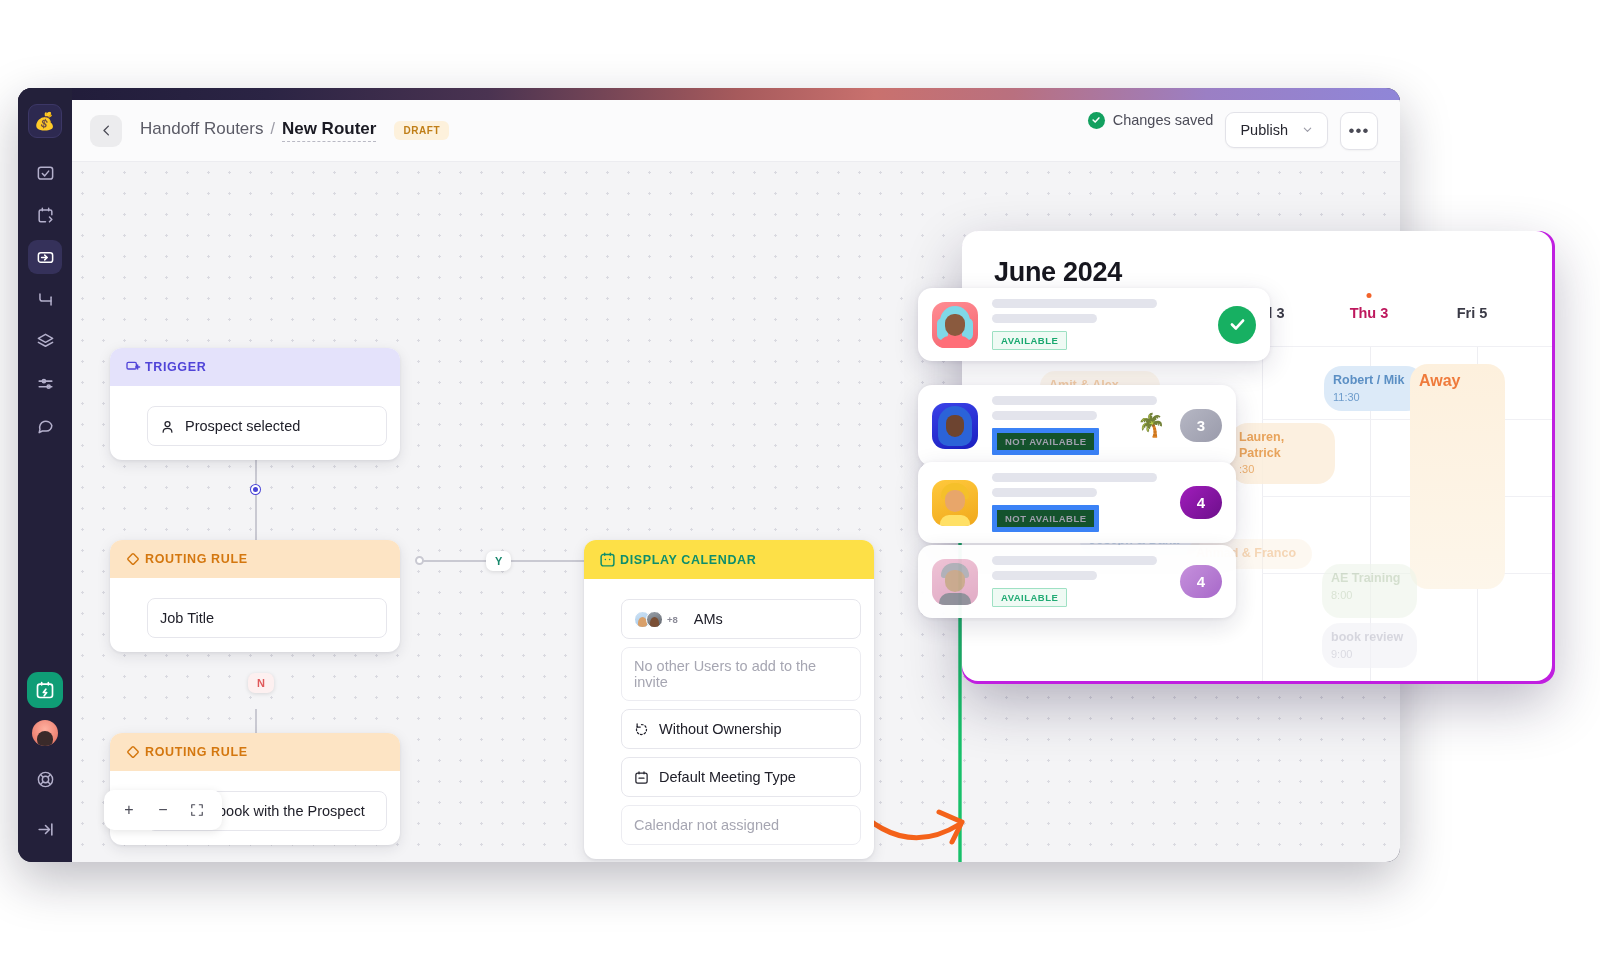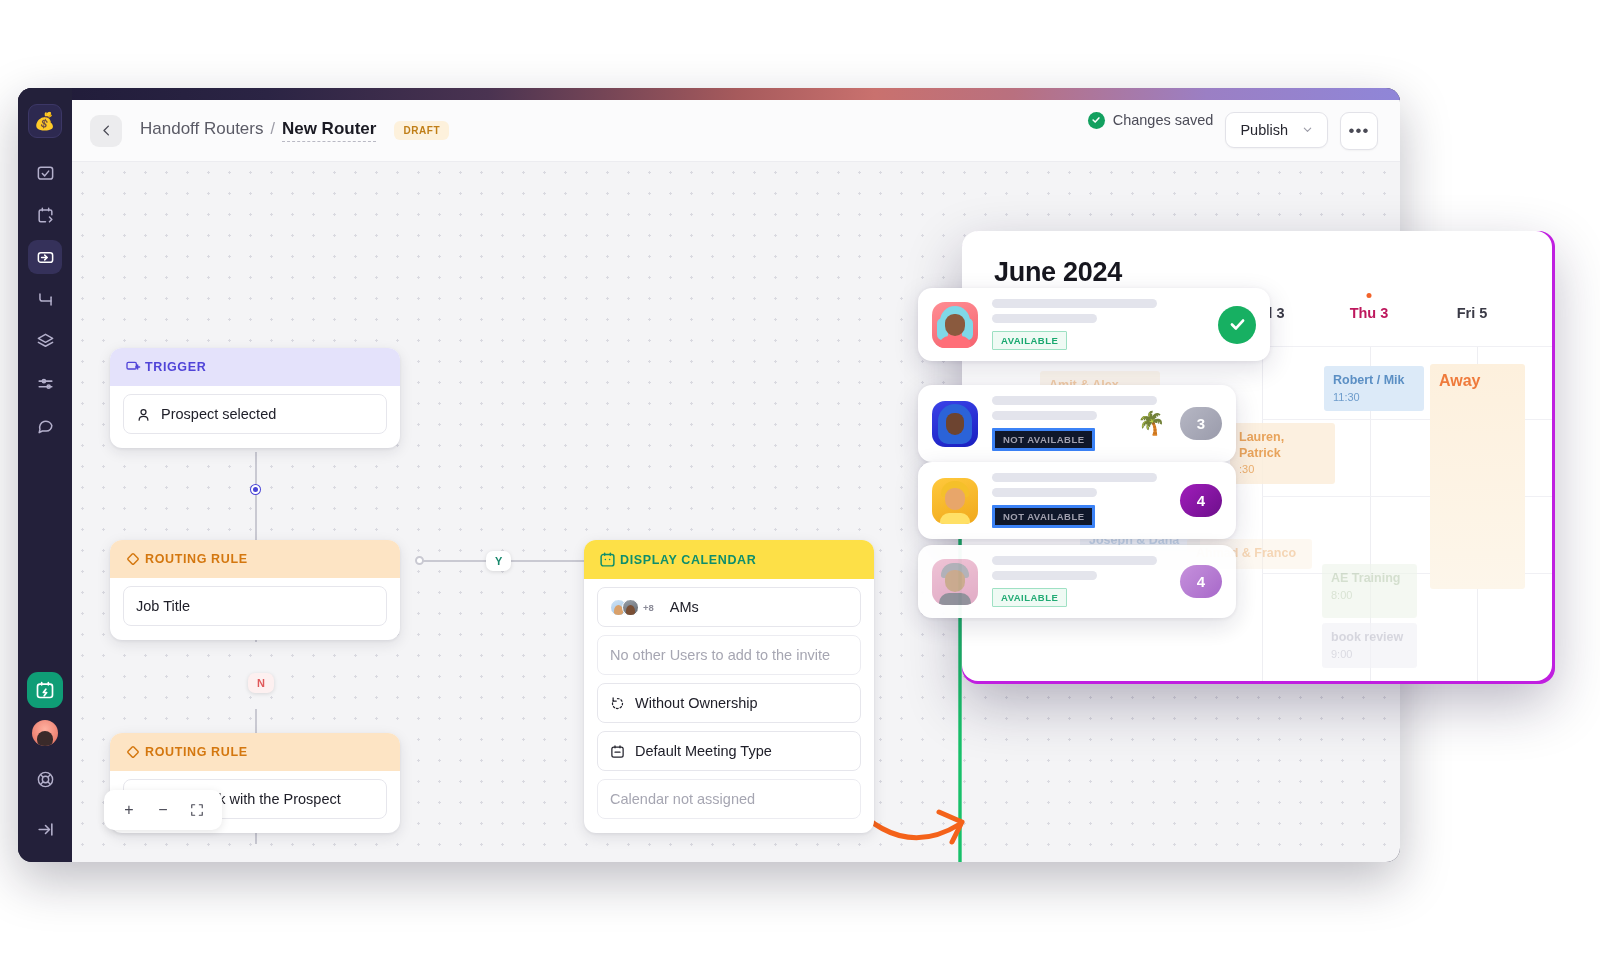--- a/index.html
+++ b/index.html
@@ -127,21 +127,21 @@
     overflow: hidden;
   }
   .node-head {
     display: flex; align-items: center; gap: 4px;
     padding: 11px 15px;
     font-size: 12.5px; font-weight: 700; letter-spacing: .05em;
   }
   .node-head.trigger { background: #e4e2fb; color: #5044d8; }
   .node-head.rule    { background: #fde4c4; color: #d4770f; }
   .node-head.calendar{ background: #fde047; color: #0e8e6c; }
-  .node-body { padding: 8px 13px 14px; display: flex; flex-direction: column; gap: 8px; }
+  .node-body { padding: 20px 13px 14px; display: flex; flex-direction: column; gap: 8px; margin-left: 24px; }
   .field {
     border: 1px solid #e6e6ec; border-radius: 8px;
     padding: 10px 12px; font-size: 14.5px; color: #20202a;
     display: flex; align-items: center; gap: 10px; background: #fff;
     min-height: 40px;
   }
   .field.muted { color: #a6a6b2; border-color: #ececf1; }
   .field .fi { flex: none; display: flex; align-items: center; color: #22222c; }
 
   
@@ -218,21 +218,21 @@
   }
   .cal-dayhdr.today { color: #be185d; }
   .cal-dayhdr.today::before {
     content: ""; position: absolute; left: 50%; top: -12px;
     width: 5px; height: 5px; border-radius: 50%; background: #f2632a;
     transform: translateX(-50%);
   }
   .cal-gridline-v { position: absolute; top: 115px; bottom: 0; width: 1px; background: #eeeef2; }
   .cal-gridline-h { position: absolute; left: 300px; right: 0; height: 1px; background: #f0f0f4; }
   .cal-event {
-    position: absolute; border-radius: 3px; padding: 7px 9px;
+    position: absolute; border-radius: 18px; padding: 7px 9px;
     font-size: 12.5px; font-weight: 700; line-height: 1.25;
   }
   .cal-event .t { font-size: 11px; font-weight: 400; opacity: .85; margin-top: 2px; }
   .ev-blue { background: #dceaf8; color: #5b8fc4; }
   .ev-orange { background: #fceedb; color: #e5943f; }
   .ev-away { background: linear-gradient(180deg,#fdf0dd,#fdf6ea); color: #ef7b3c; }
   .ev-green { background: #eef5ea; color: #b9cbb0; }
   .ev-grey { background: #f3f3f7; color: #c6c6d1; }
 
   
@@ -250,21 +250,21 @@
   }
   .avail-card .lines { flex: 1 1 auto; min-width: 0; }
   .ln { height: 9px; border-radius: 5px; background: #e3e4ec; margin-bottom: 6px; }
   .ln.w1 { width: 165px; }
   .ln.w2 { width: 105px; }
   .badge-status {
     display: inline-block; font-size: 9.5px; font-weight: 700;
     letter-spacing: .05em; padding: 3px 8px; border-radius: 1px; margin-top: 2px;
   }
   .badge-avail { color: #19a86f; border: 1px solid #9ce0c2; background: #effaf4; }
-  .badge-notavail { color: #a0a0ae; border: 3px solid #3b82f6; background: #0f172a; text-align: right; }
+  .badge-notavail { color: #a0a0ae; border: 5px solid #3b82f6; background: #14532d; text-align: right; }
   .pill-count {
     width: 42px; height: 33px; border-radius: 17px; flex: none;
     display: flex; align-items: center; justify-content: center;
     color: #fff; font-size: 15px; font-weight: 700;
   }
   .pill-grey { background: linear-gradient(135deg,#b6b7c4,#9a9bab); }
   .pill-purple-dark { background: linear-gradient(135deg,#a01dbb,#6d0f8b); }
   .pill-purple-light { background: linear-gradient(135deg,#c48ddb,#a463c8); }
   .bigcheck {
     width: 38px; height: 38px; border-radius: 50%; flex: none;
@@ -583,21 +583,21 @@
   <div class="cal-event ev-blue" style="left:362px; top:135px; width:100px;">
     <div>Robert / Mik</div>
     <div class="t">11:30</div>
   </div>
 
   <div class="cal-event ev-orange" style="left:268px; top:192px; width:105px; opacity:.85;">
     <div>Lauren, Patrick</div>
     <div class="t">:30</div>
   </div>
 
-  <div class="cal-event ev-away" style="left:468px; top:133px; width:95px; height:225px;">
+  <div class="cal-event ev-away" style="left:448px; top:133px; width:95px; height:225px;">
     <div style="font-size:16px;">Away</div>
   </div>
 
   <div class="cal-event ev-green" style="left:360px; top:333px; width:95px; height:54px; opacity:.6;">
     <div>AE Training</div>
     <div class="t">8:00</div>
   </div>
 
   <div class="cal-event ev-grey" style="left:360px; top:392px; width:95px; opacity:.7;">
     <div>book review</div>

